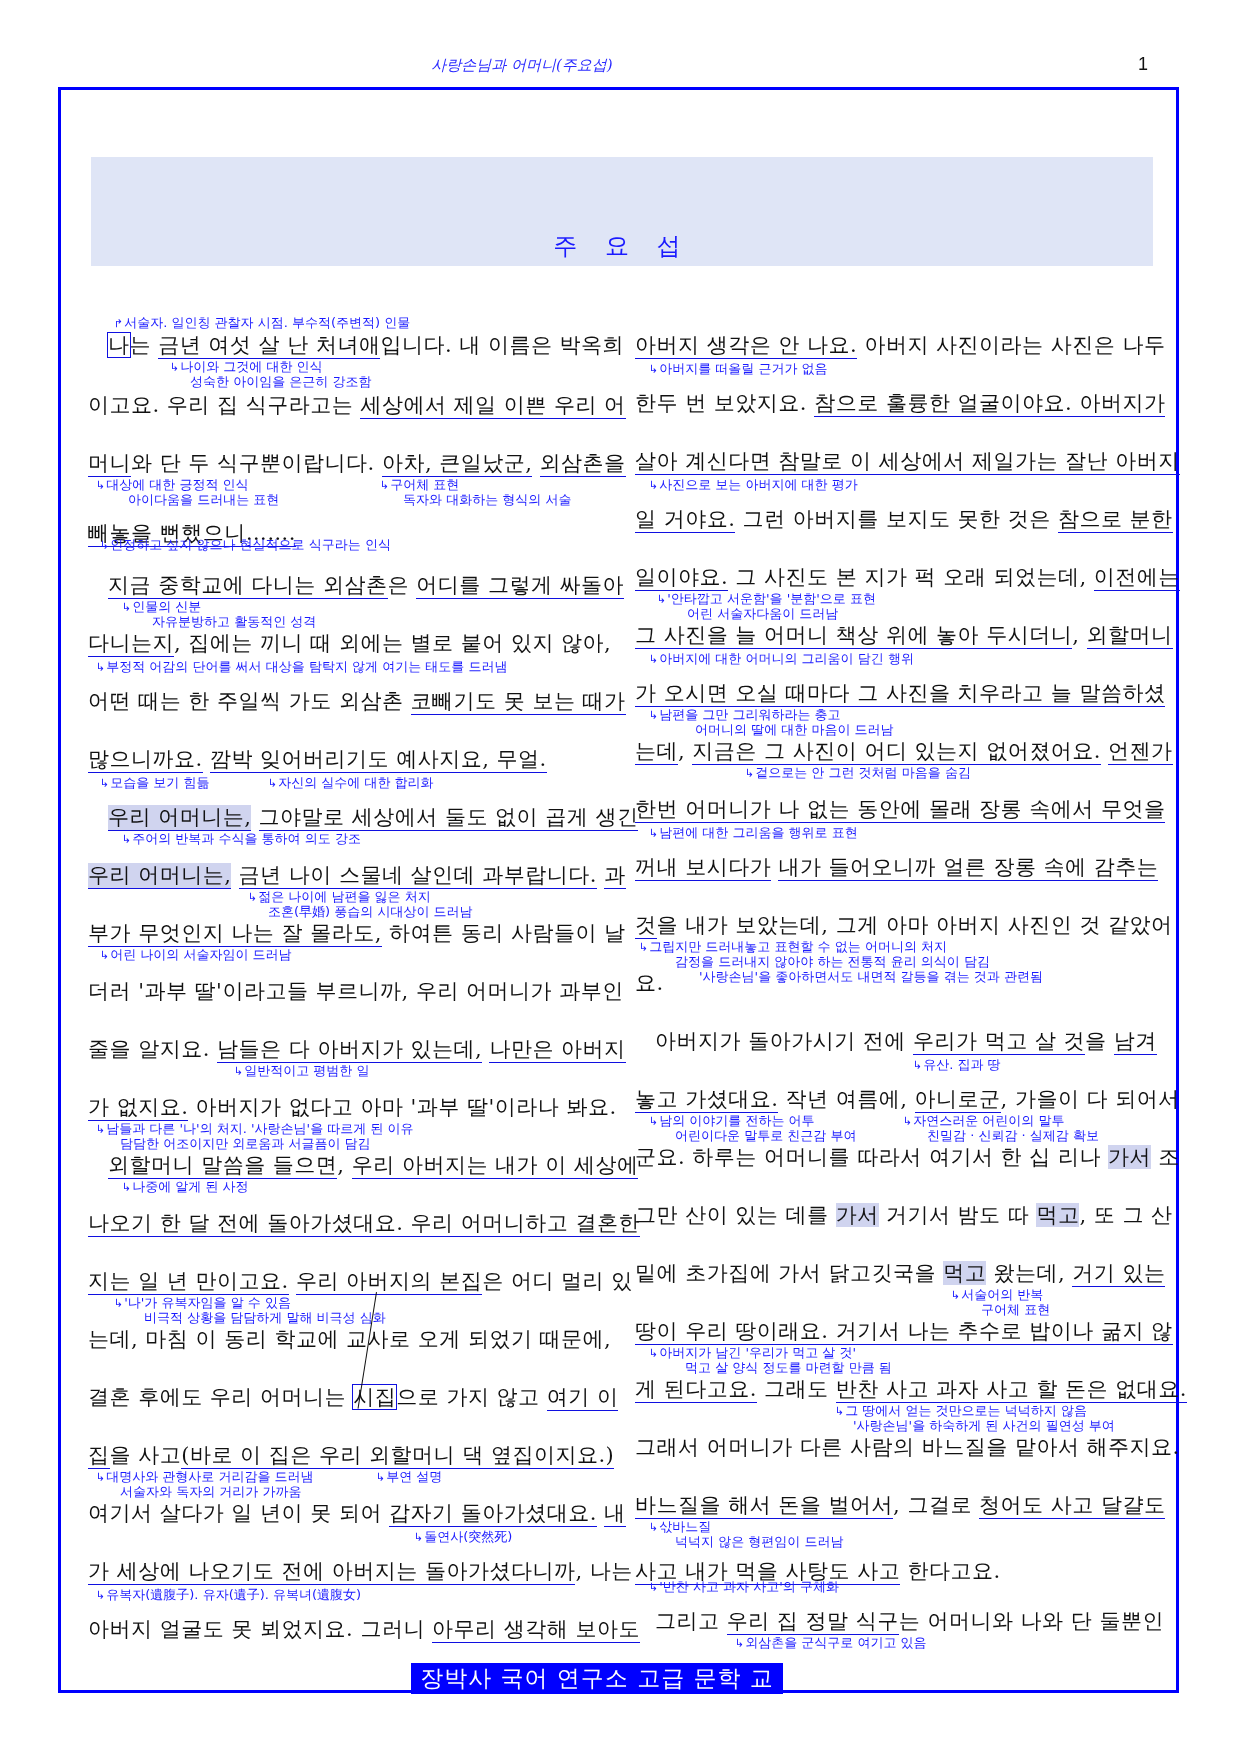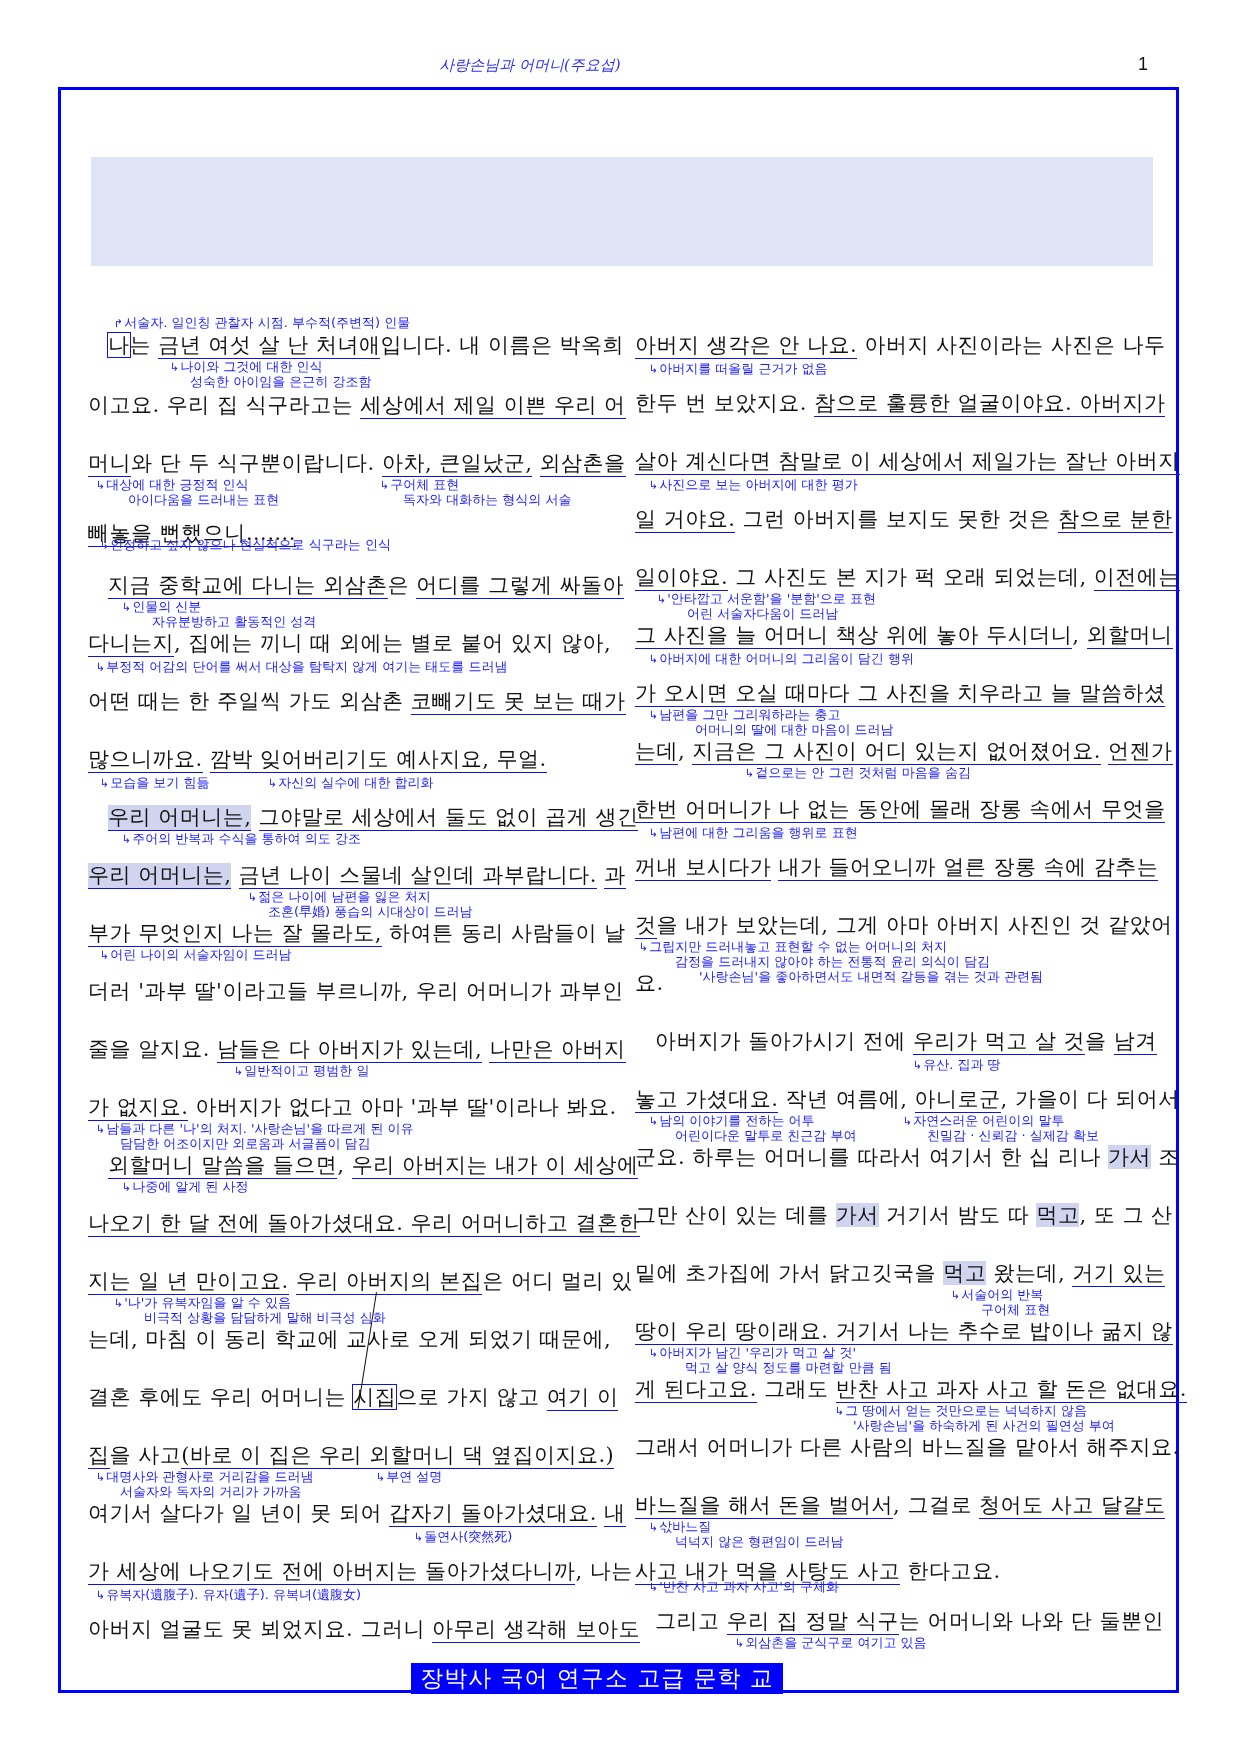--- a/index.html
+++ b/index.html
@@ -1,19 +1,19 @@
 <!DOCTYPE html>
 <html><head>
 <meta charset="utf-8">
 <style>
   html, body { margin: 0; padding: 0; background: #ffffff; }
   body { width: 1240px; height: 1752px; position: relative; overflow: hidden;
          font-family: "DejaVu Sans", sans-serif; color: #111; }
   .running-head { position: absolute; top: 56px; left: 0; width: 1044px; text-align: center;
-                  font-size: 15px; color: #2a2aff; font-family: "DejaVu Serif", serif; font-style: italic; padding-left: 8px; }
+                  font-size: 15px; color: #2a2aff; font-family: "DejaVu Serif", serif; font-style: italic; }
   .page-num { position: absolute; top: 54px; left: 1138px; font-size: 18px; color: #111;
               font-family: "Liberation Sans", sans-serif; }
   .frame { position: absolute; left: 58px; top: 87px; width: 1121px; height: 1606px;
            border: 3px solid #0000ff; box-sizing: border-box; }
   .title-box { position: absolute; left: 91px; top: 157px; width: 1062px; height: 109px;
                background: #dfe5f6; }
   .title { position: absolute; top: 6px; left: 0; width: 100%; text-align: center;
            font-family: "DejaVu Serif", serif; font-size: 54px; font-weight: bold; color: #111; letter-spacing: 2px; }
   .author { position: absolute; top: 73px; left: 0; width: 100%; text-align: center;
             font-size: 24px; color: #1a1aff; letter-spacing: 10px; }
@@ -36,20 +36,21 @@
 </style>
 </head>
 <body>
 
 <div class="running-head">사랑손님과 어머니(주요섭)</div>
 <div class="page-num">1</div>
 
 <div class="frame"></div>
 
 <div class="title-box">
+  <div class="author">주 요 섭</div>
 </div>
 
 <div class="col col-left">
 
   <div class="note" style="left:26px; top:-7px;"><span class="arr">↱</span><span>서술자. 일인칭 관찰자 시점. 부수적(주변적) 인물</span></div>
   <div class="line indent" style="top:10px;"><span class="box">나</span>는 <span class="u">금년 여섯 살 난 처녀애</span>입니다. 내 이름은 박옥희</div>
   <div class="note" style="left:82px; top:37px;"><span class="arr">↳</span><span>나이와 그것에 대한 인식</span></div>
   <div class="note" style="left:102px; top:52px;">성숙한 아이임을 은근히 강조함</div>
 
   <div class="line" style="top:70px;">이고요. 우리 집 식구라고는 <span class="u">세상에서 제일 이쁜 우리 어</span></div>

